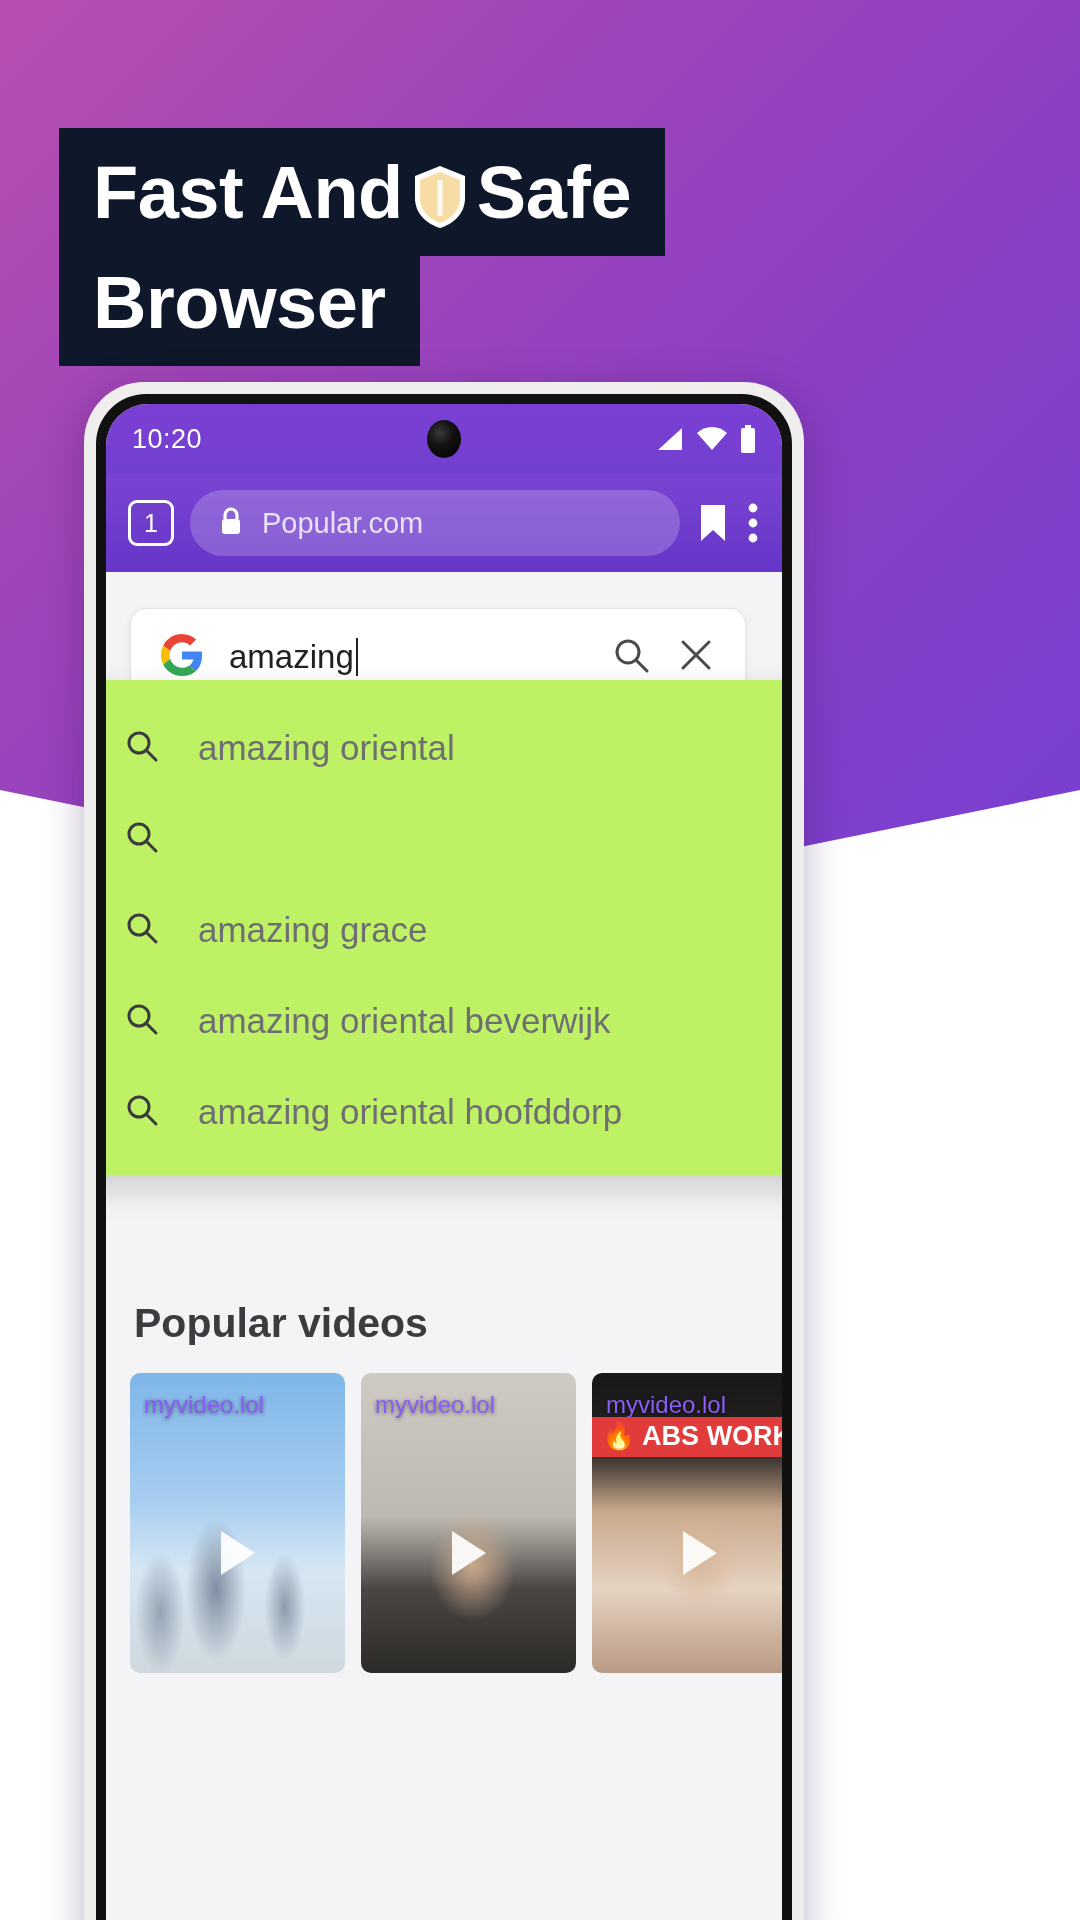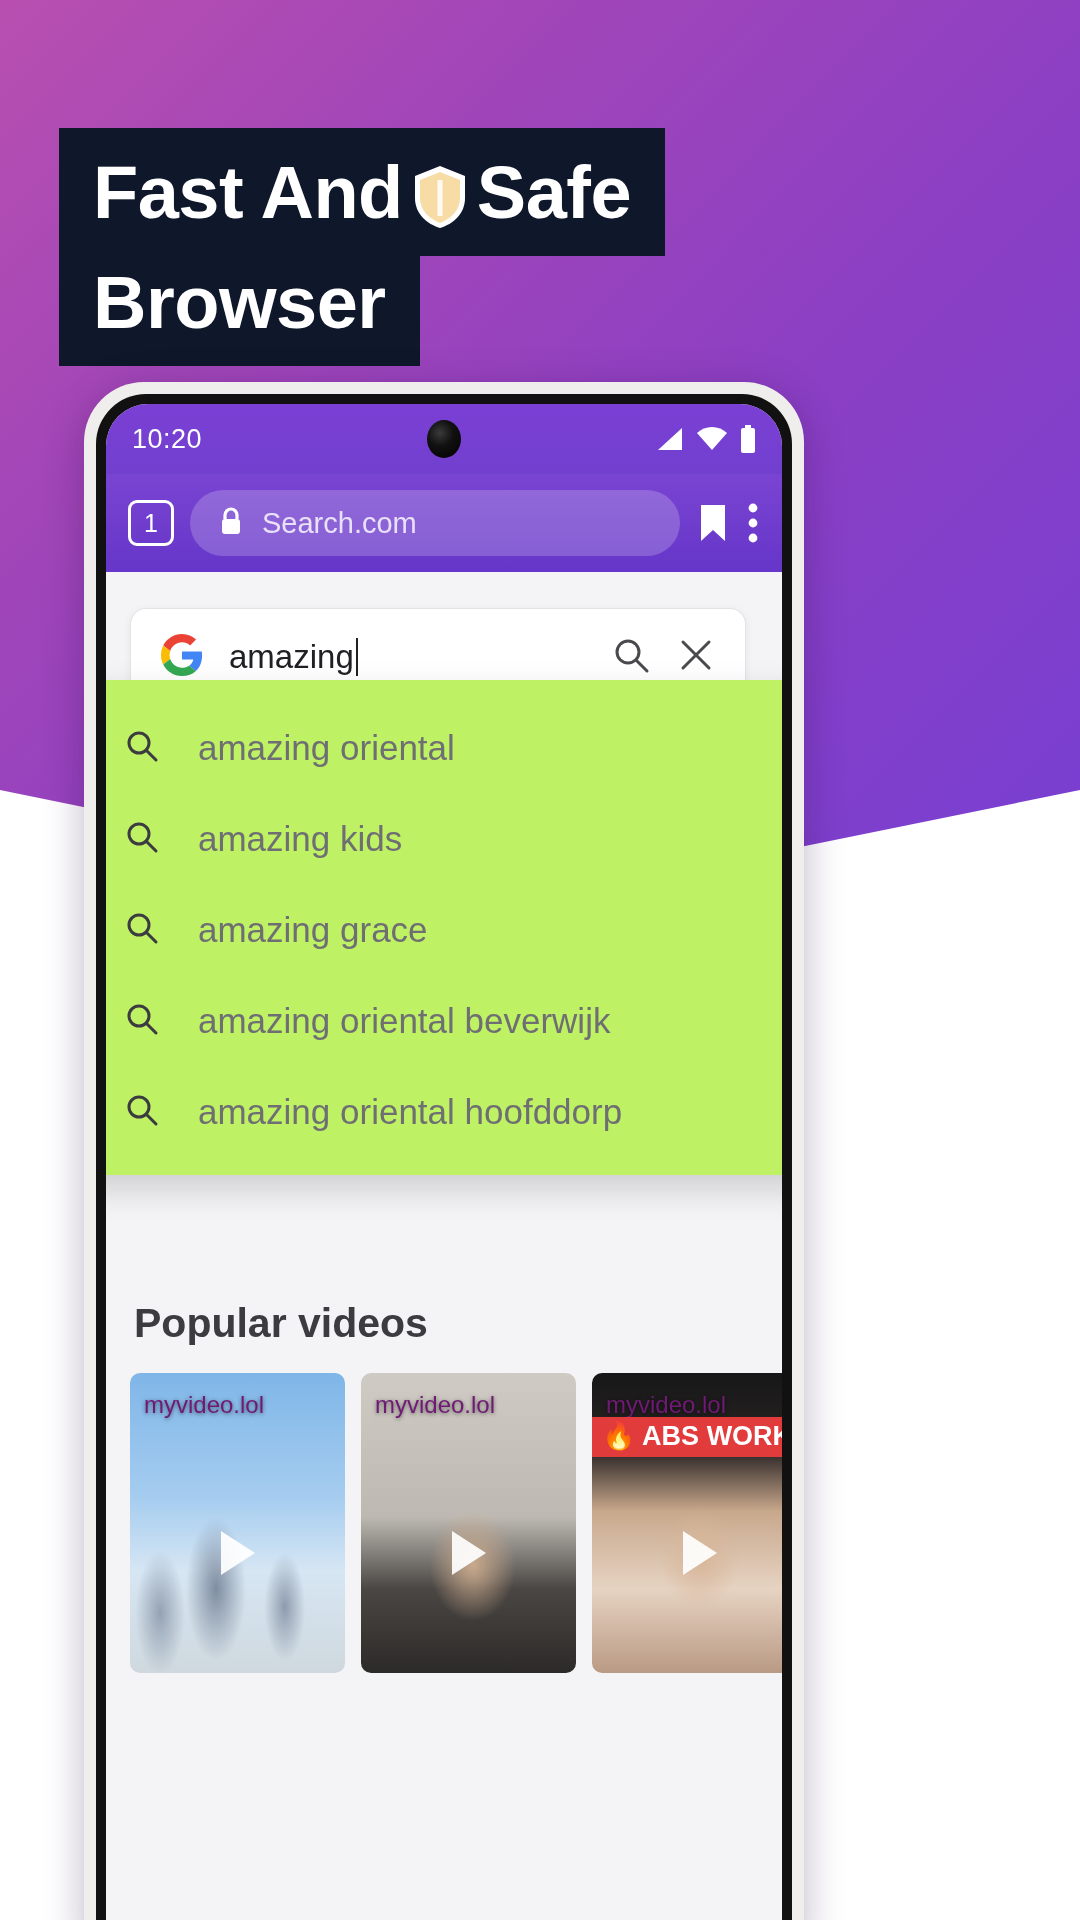--- a/index.html
+++ b/index.html
@@ -178,21 +178,21 @@
   #video-row { display:flex; gap:16px; }
   .video-card {
     width:215px; height:300px;
     border-radius:10px;
     position:relative;
     overflow:hidden;
     flex:0 0 auto;
   }
   .vc-label {
     position:absolute; left:14px; top:18px;
-    color:#701a75; font-size:24px;
+    color:#8b5cf6; font-size:24px;
     text-shadow:0 1px 4px rgba(0,0,0,0.55);
     z-index:3;
   }
   .vc-banner {
     position:absolute; left:0; top:44px; right:0;
     background:#e23b3b;
     color:#ffffff; font-weight:bold; font-size:27px;
     padding:3px 10px 5px 10px;
     z-index:3; white-space:nowrap;
   }
@@ -271,21 +271,21 @@
       </span>
     </div>
 
     <div id="toolbar">
       <div id="tab-count">1</div>
       <div id="omnibox">
         <span><svg width="26" height="30" viewBox="0 0 26 30">
                 <path d="M7 13 V9 a6 6 0 0 1 12 0 v4" stroke="#ffffff" stroke-width="3.2" fill="none"></path>
                 <rect x="4" y="13" width="18" height="15" rx="3" fill="#ffffff"></rect>
               </svg></span>
-        <span id="omnibox-text">Search.com</span>
+        <span id="omnibox-text">Popular.com</span>
       </div>
       <span class="tb-icon">
             <svg width="34" height="42" viewBox="0 0 34 42">
               <path d="M5 3 h24 v36 l-12 -11 l-12 11 Z" fill="#ffffff"></path>
             </svg>
           </span>
       <span class="tb-icon">
             <svg width="14" height="44" viewBox="0 0 14 44">
               <circle cx="7" cy="7" r="4.4" fill="#ffffff"></circle>
               <circle cx="7" cy="22" r="4.4" fill="#ffffff"></circle>
@@ -326,21 +326,20 @@
                   <line x1="22" y1="22" x2="32" y2="32" stroke="#3c3c40" stroke-width="3" stroke-linecap="round"></line>
                 </svg></span>
           <span class="sugg-text">amazing oriental</span>
 
         </div>
         <div class="sugg-row">
           <span class="sugg-icon"><svg width="36" height="36" viewBox="0 0 36 36">
                   <circle cx="15" cy="15" r="10" stroke="#3c3c40" stroke-width="3" fill="none"></circle>
                   <line x1="22" y1="22" x2="32" y2="32" stroke="#3c3c40" stroke-width="3" stroke-linecap="round"></line>
                 </svg></span>
-          <span class="sugg-text">amazing kids</span>
 
         </div>
         <div class="sugg-row">
           <span class="sugg-icon"><svg width="36" height="36" viewBox="0 0 36 36">
                   <circle cx="15" cy="15" r="10" stroke="#3c3c40" stroke-width="3" fill="none"></circle>
                   <line x1="22" y1="22" x2="32" y2="32" stroke="#3c3c40" stroke-width="3" stroke-linecap="round"></line>
                 </svg></span>
           <span class="sugg-text">amazing grace</span>
 
         </div>

